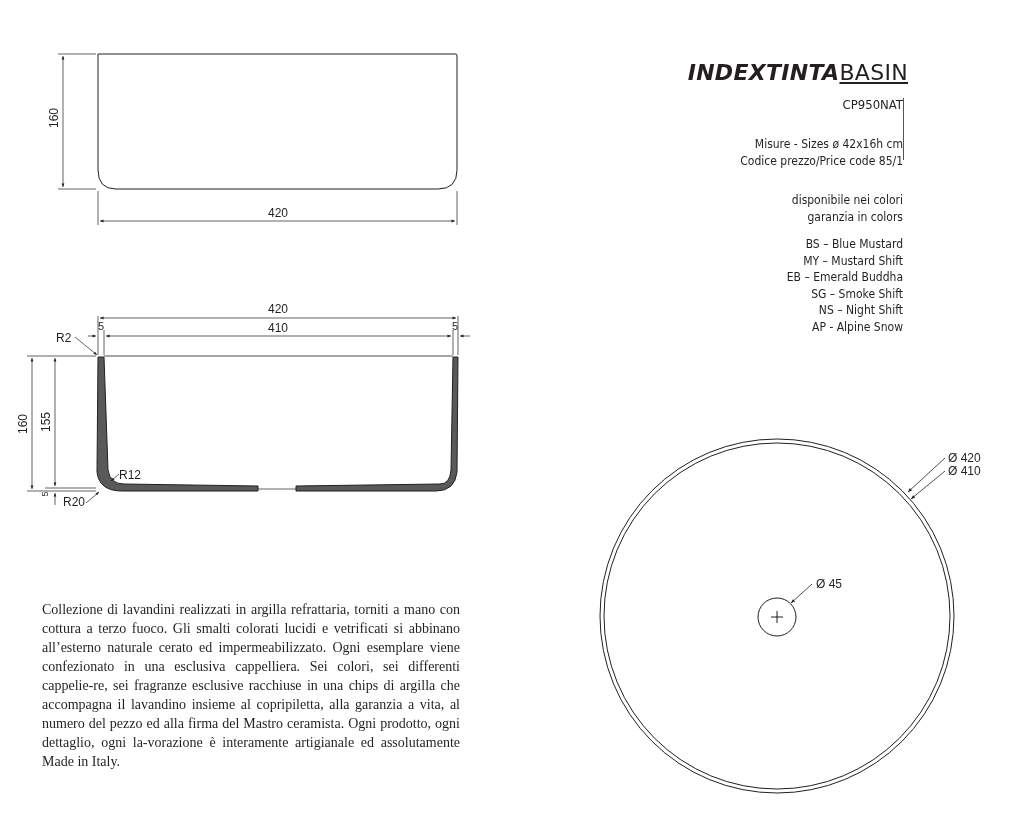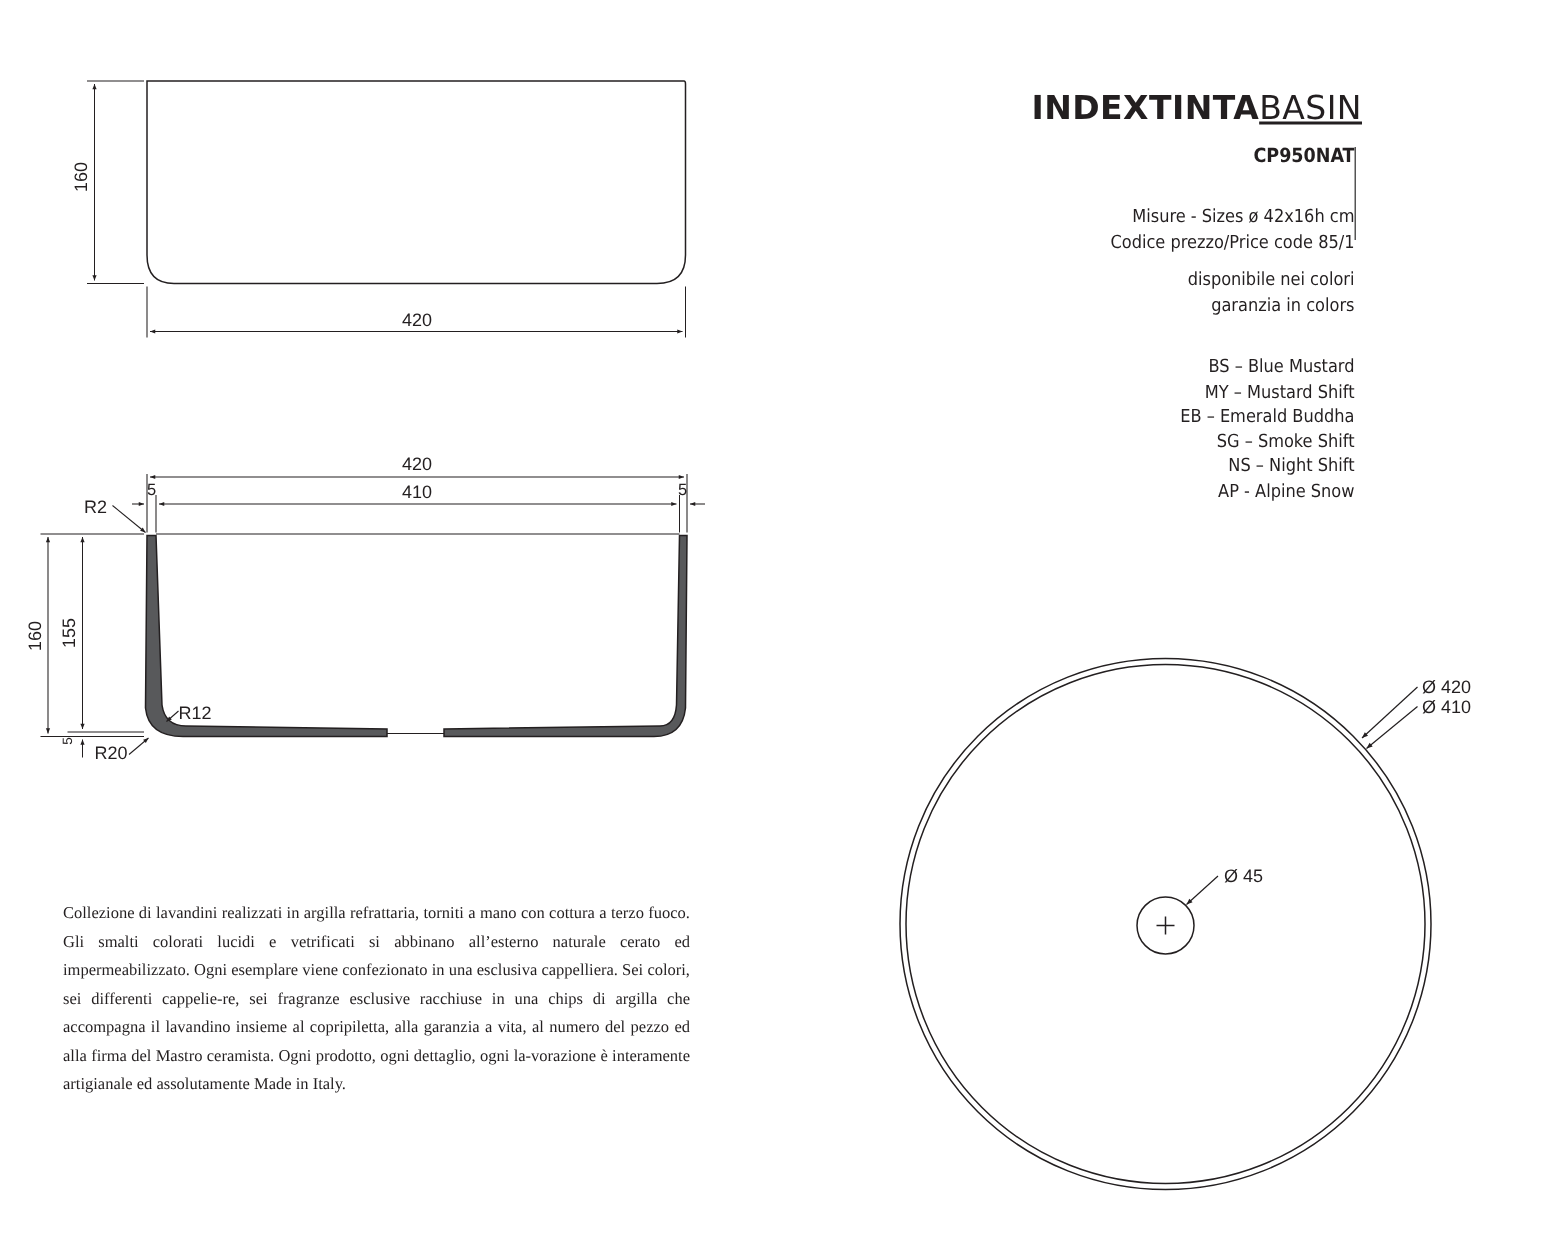--- a/index.html
+++ b/index.html
@@ -1,28 +1,28 @@
 <!DOCTYPE html>
 <html><head>
 <meta charset="utf-8">
 <style>
   html,body{margin:0;padding:0;background:#fff;}
   body{width:1029px;height:829px;position:relative;overflow:hidden;font-family:"DejaVu Sans",sans-serif;color:#231f20;}
   .abs{position:absolute;}
   svg text{font-family:"Liberation Sans",sans-serif;fill:#231f20;}
   #title{left:640px;top:60px;width:268px;text-align:right;font-size:22px;letter-spacing:0.3px;white-space:nowrap;}
-  #title b{font-weight:bold;}
+  #title b{font-weight:bold;font-style:italic;}
   #title span.light{font-weight:normal;text-decoration:underline;}
   .info{right:126px;text-align:right;font-family:"DejaVu Sans Condensed","DejaVu Sans",sans-serif;font-size:12px;line-height:16.5px;color:#231f20;white-space:nowrap;}
-  #code{top:97px;font-weight:bold;font-size:13px;right:126px;}
+  #code{top:97px;font-weight:normal;font-size:13px;right:126px;}
   #sizes{top:136px;}
   #vline{left:903px;top:98px;width:1px;height:62px;background:#555;}
-  #avail{top:178px;margin-left:12px;}
+  #avail{top:192px;margin-left:12px;}
   #colors{top:236px;}
-  #desc{left:42px;top:600px;width:418px;font-family:"Liberation Serif","DejaVu Serif",serif;font-size:11px;line-height:19px;text-align:justify;color:#231f20;}
+  #desc{left:42px;top:600px;width:418px;font-family:"Liberation Serif","DejaVu Serif",serif;font-size:14px;line-height:19px;text-align:justify;color:#231f20;}
   #desc p{margin:0;}
 </style>
 </head>
 <body>
 
 <div id="title" class="abs"><b>INDEXTINTA</b><span class="light">BASIN</span></div>
 <div id="code" class="abs info">CP950NAT</div>
 <div id="vline" class="abs"></div>
 <div id="sizes" class="abs info">
   <div>Misure - Sizes ø 42x16h cm</div>

